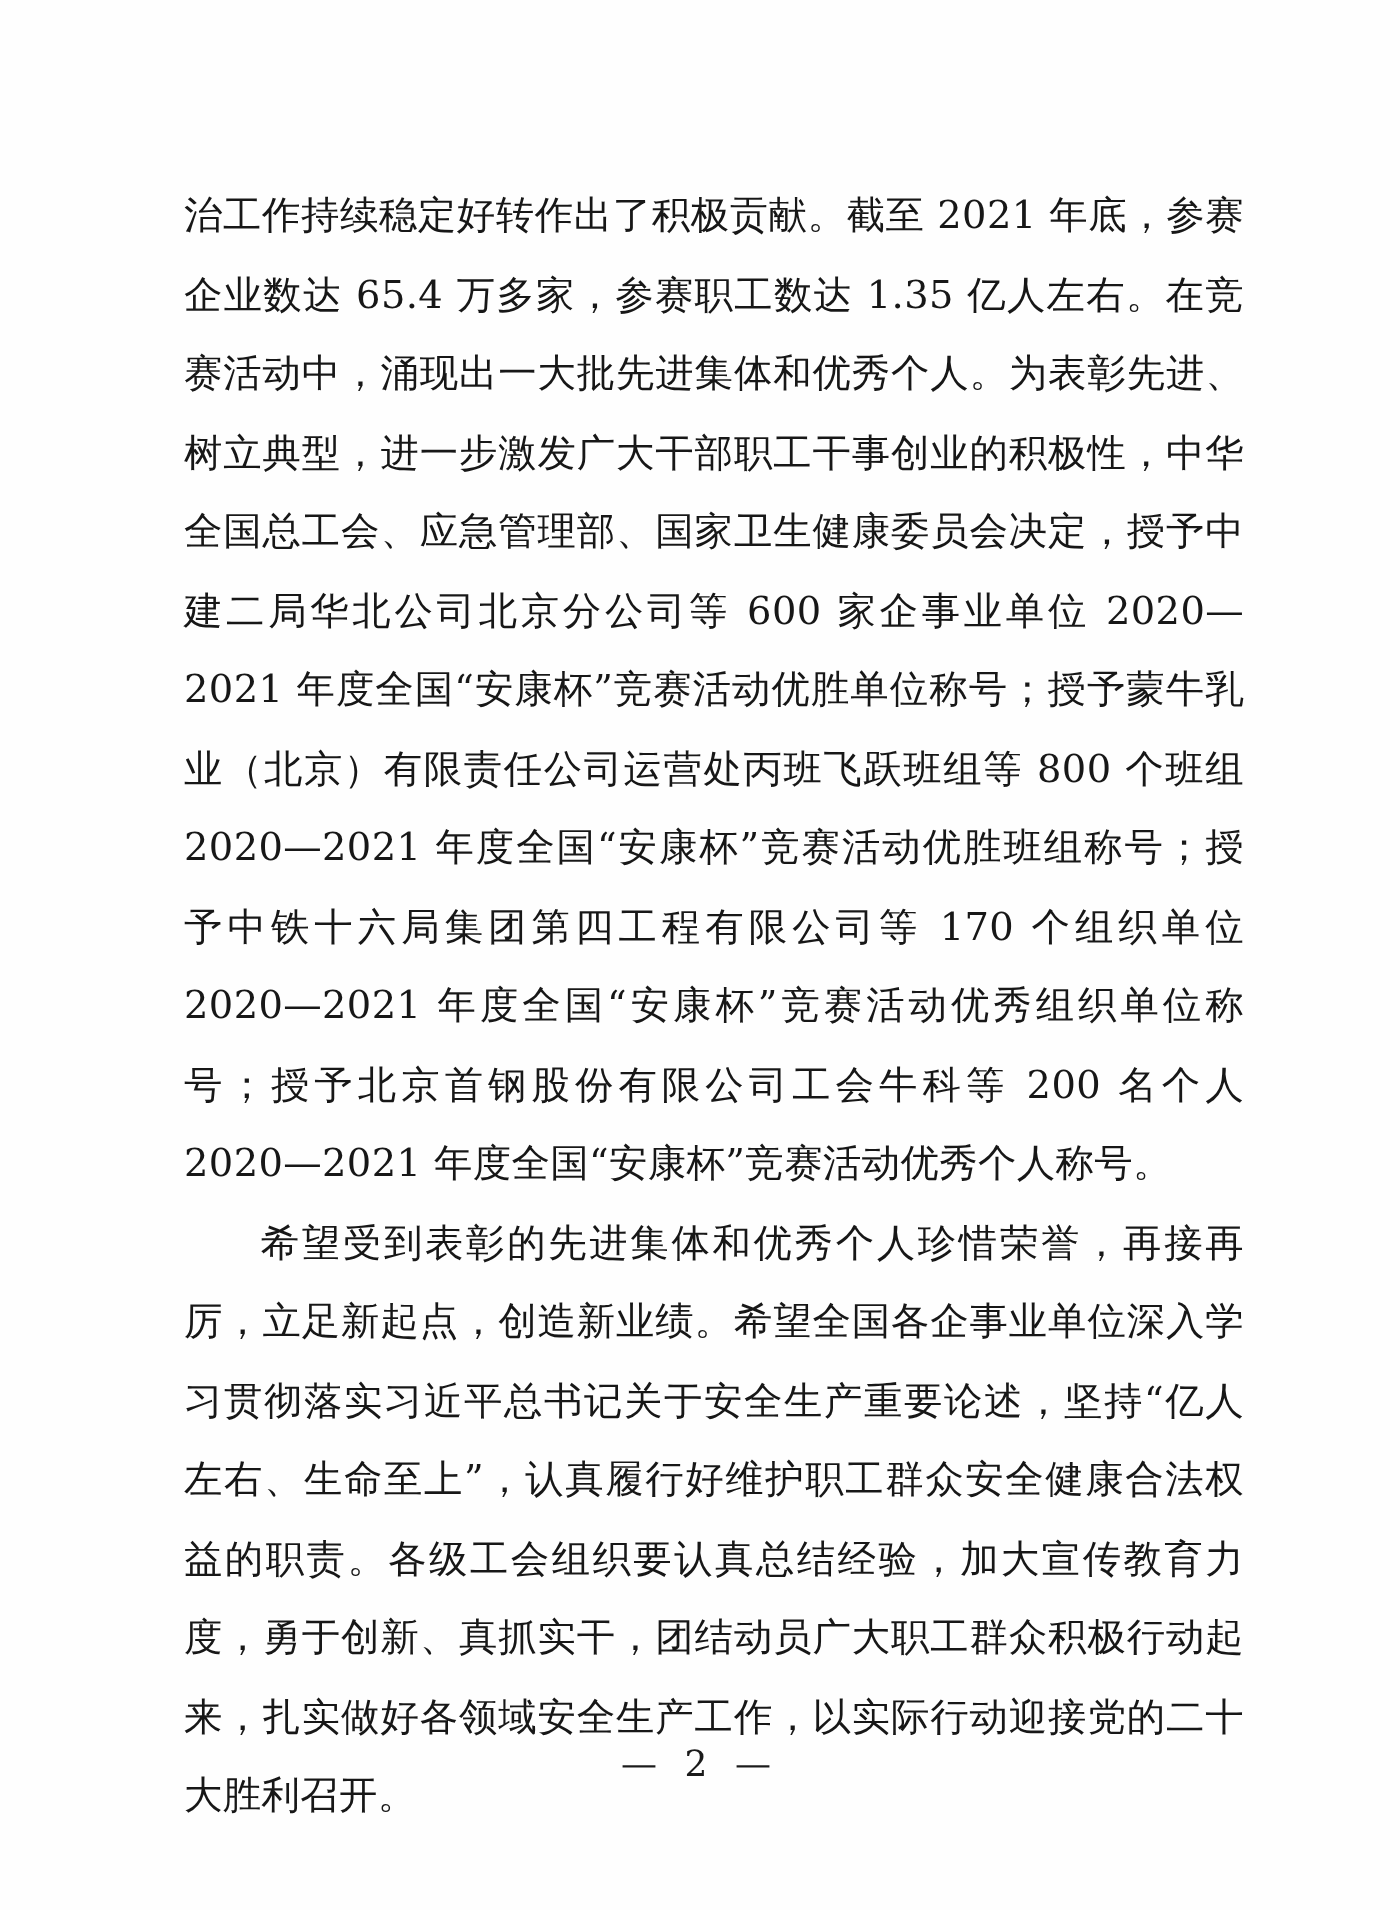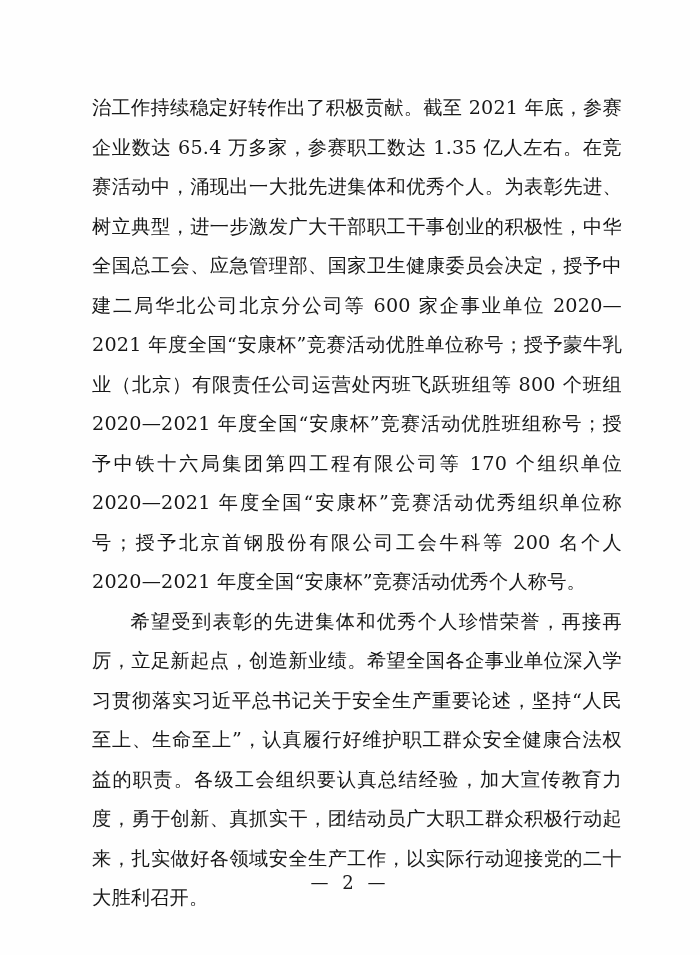--- a/index.html
+++ b/index.html
@@ -54,20 +54,20 @@
     letter-spacing: 4px;
   }
 </style>
 </head>
 <body>
 
 <div class="page">
 
   <div class="doc-body">
     <p class="para cont">治工作持续稳定好转作出了积极贡献。截至 2021 年底，参赛企业数达 65.4 万多家，参赛职工数达 1.35 亿人左右。在竞赛活动中，涌现出一大批先进集体和优秀个人。为表彰先进、树立典型，进一步激发广大干部职工干事创业的积极性，中华全国总工会、应急管理部、国家卫生健康委员会决定，授予中建二局华北公司北京分公司等 600 家企事业单位 2020—2021 年度全国“安康杯”竞赛活动优胜单位称号；授予蒙牛乳业（北京）有限责任公司运营处丙班飞跃班组等 800 个班组 2020—2021 年度全国“安康杯”竞赛活动优胜班组称号；授予中铁十六局集团第四工程有限公司等 170 个组织单位 2020—2021 年度全国“安康杯”竞赛活动优秀组织单位称号；授予北京首钢股份有限公司工会牛科等 200 名个人 2020—2021 年度全国“安康杯”竞赛活动优秀个人称号。</p>
-    <p class="para">希望受到表彰的先进集体和优秀个人珍惜荣誉，再接再厉，立足新起点，创造新业绩。希望全国各企事业单位深入学习贯彻落实习近平总书记关于安全生产重要论述，坚持“人民至上、生命至上”，认真履行好维护职工群众安全健康合法权益的职责。各级工会组织要认真总结经验，加大宣传教育力度，勇于创新、真抓实干，团结动员广大职工群众积极行动起来，扎实做好各领域安全生产工作，以实际行动迎接党的二十大胜利召开。</p>
+    <p class="para">希望受到表彰的先进集体和优秀个人珍惜荣誉，再接再厉，立足新起点，创造新业绩。希望全国各企事业单位深入学习贯彻落实习近平总书记关于安全生产重要论述，坚持“亿人左右、生命至上”，认真履行好维护职工群众安全健康合法权益的职责。各级工会组织要认真总结经验，加大宣传教育力度，勇于创新、真抓实干，团结动员广大职工群众积极行动起来，扎实做好各领域安全生产工作，以实际行动迎接党的二十大胜利召开。</p>
   </div>
 
   <div class="footer">
     <span class="page-number">— 2 —</span>
   </div>
 
 </div>
 
 </body></html>

